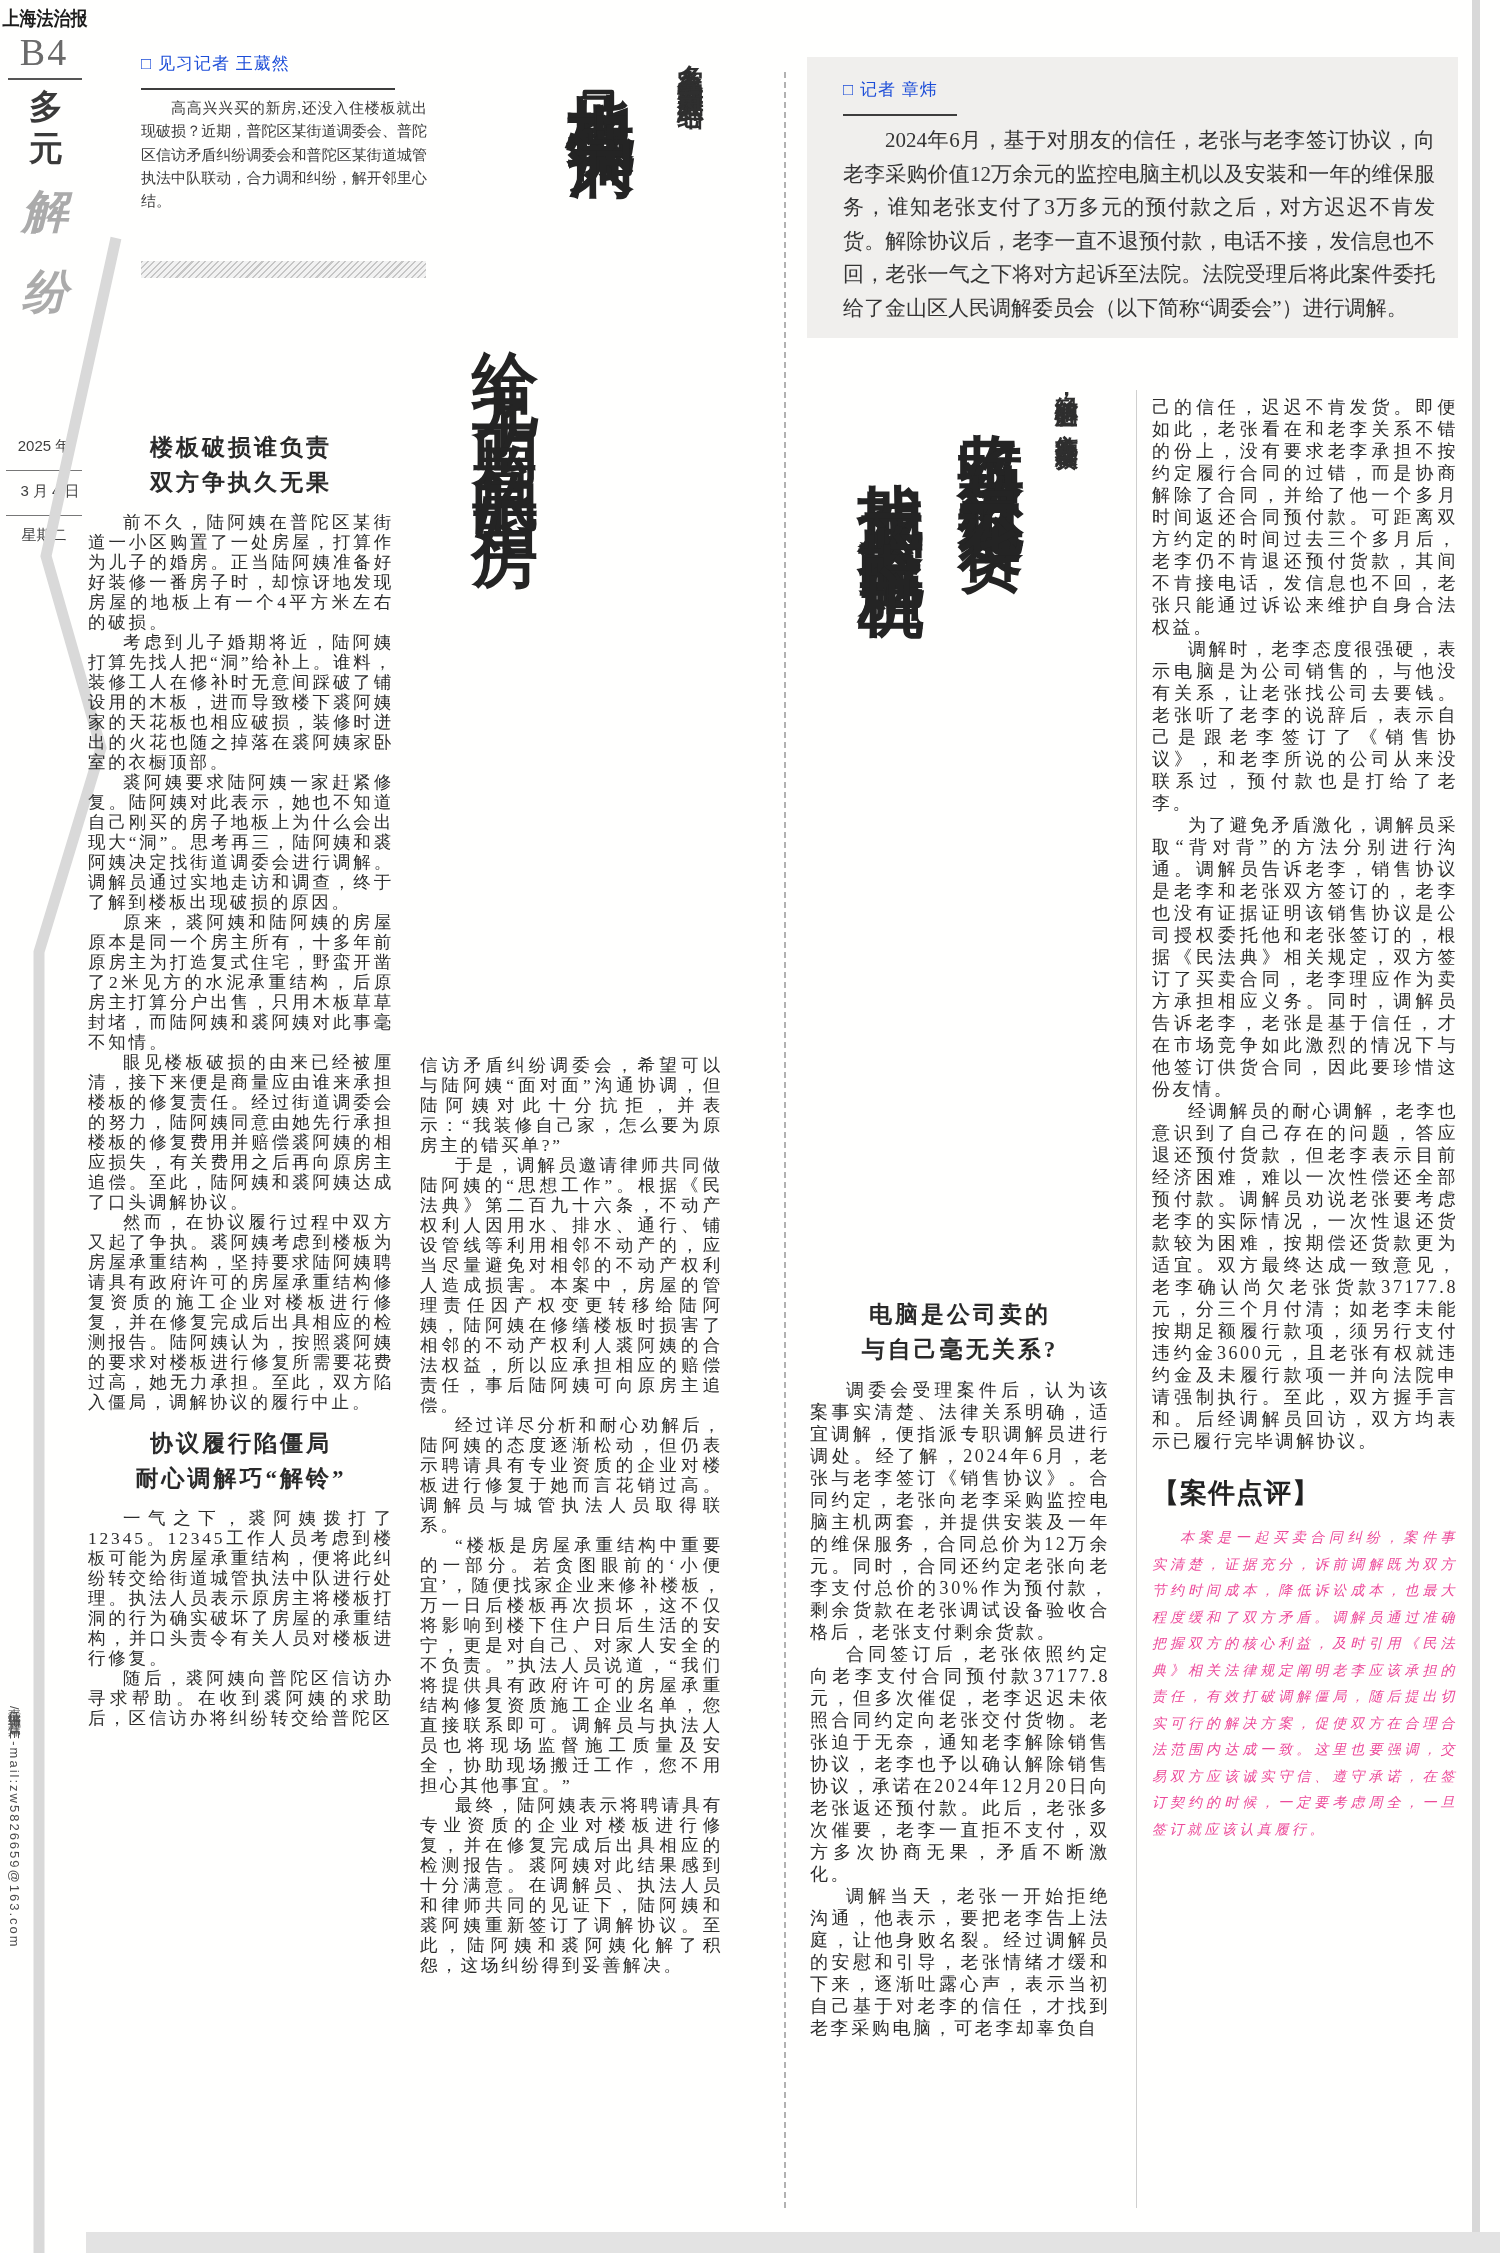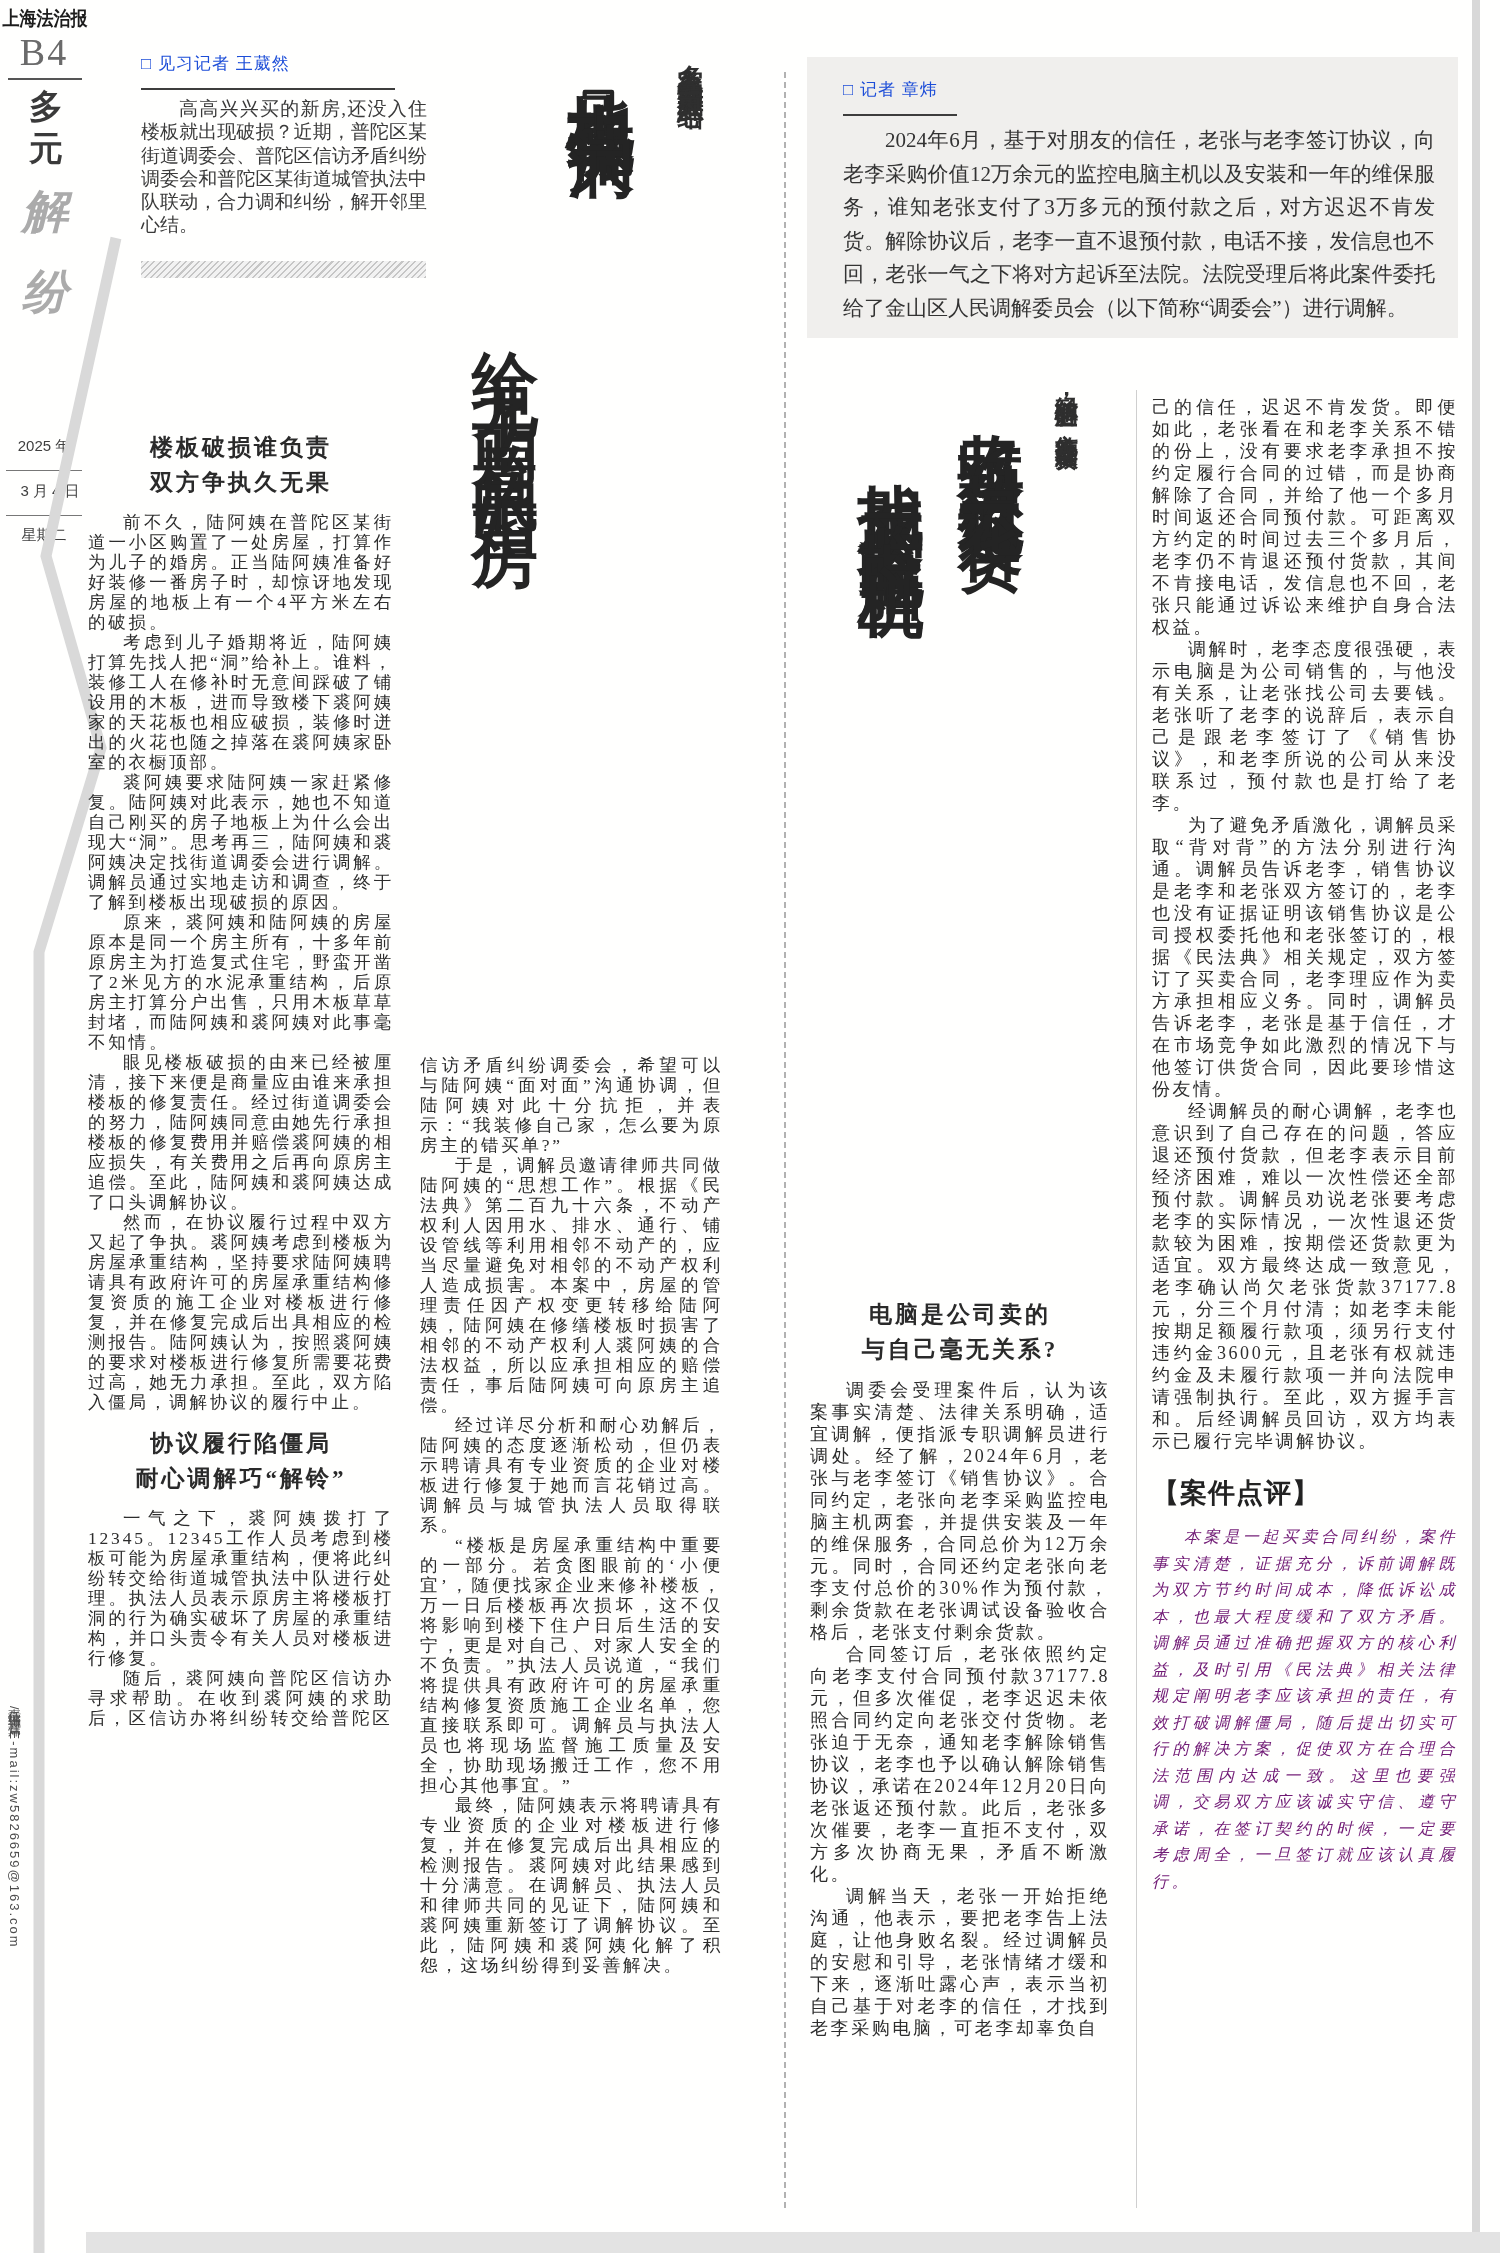--- a/index.html
+++ b/index.html
@@ -28,22 +28,22 @@
   .vkick{writing-mode:vertical-rl;text-orientation:mixed;font-weight:600;color:#2f2f2f;
          font-family:"Liberation Sans",sans-serif;}
   .col{font-size:17.5px;line-height:20px;letter-spacing:2.8px;text-align:justify;color:#2d2d2d;overflow:hidden;}
   .col-r{font-size:18px;line-height:22px;letter-spacing:2.6px;}
   .para{margin:0;text-indent:2em;}
   .para.cont{text-indent:0;}
   .subhead{font-weight:900;text-align:center;font-size:23px;line-height:35px;color:#2a2a2a;
            letter-spacing:3px;margin:14px 0 12px;}
   .col .subhead:first-child{margin-top:2px;}
   .review-head{font-weight:900;font-size:27px;letter-spacing:1px;color:#222;margin:30px 0 20px;text-indent:0;}
-  .para.review{font-style:italic;font-family:"DejaVu Serif",serif;font-size:16px;line-height:26.5px;
-               letter-spacing:3.5px;color:#701a75;}
+  .para.review{font-style:italic;font-family:"DejaVu Serif",serif;font-size:14px;line-height:26.5px;
+               letter-spacing:3.5px;color:#ec4899;}
   
   #article-divider{left:784px;top:72px;height:2136px;width:0;border-left:2px dashed #b2b2b2;}
   #right-col-rule{left:1136px;top:390px;height:1818px;width:1px;background:#cfcfcf;}
   #right-edge{left:1472px;top:0;height:2253px;width:8px;background:#d8d8d8;}
   #footer-bar{left:86px;top:2232px;width:1414px;height:21px;background:#e3e3e3;}
   #gray-box{left:807px;top:57px;width:651px;height:281px;background:#f0efed;}
 </style>
 </head>
 <body>
 
@@ -62,21 +62,21 @@
     <div class="abs date-line" style="top:526px;">星期二</div>
     <svg class="abs" style="left:0;top:0;" width="160" height="2253">
       <polyline points="116,238 46,556 101,748 39,952 39,2253" fill="none" stroke="#d9d9d9" stroke-width="11"></polyline>
     </svg>
     <div class="abs" id="colophon">责任编辑/章炜　E-mail:zw5826659@163.com</div>
   </div>
 
   <div>
     <div class="abs byline" style="left:141px;top:52px;">□ 见习记者 王葳然</div>
     <div class="abs byline-rule" style="left:141px;top:88px;width:254px;"></div>
-    <div class="abs intro" style="left:141px;top:97px;width:286px;font-size:19px;line-height:23.3px;">高高兴兴买的新房,还没入住楼板就出现破损？近期，普陀区某街道调委会、普陀区信访矛盾纠纷调委会和普陀区某街道城管执法中队联动，合力调和纠纷，解开邻里心结。</div>
+    <div class="abs intro" style="left:141px;top:97px;width:286px;font-size:15px;line-height:23.3px;">高高兴兴买的新房,还没入住楼板就出现破损？近期，普陀区某街道调委会、普陀区信访矛盾纠纷调委会和普陀区某街道城管执法中队联动，合力调和纠纷，解开邻里心结。</div>
     <div class="abs hatch" style="left:141px;top:261px;width:285px;height:17px;"></div>
 
     <div class="abs vkick" style="left:674px;top:44px;height:420px;font-size:26px;letter-spacing:3px;">多家单位合力调和解开邻里心结</div>
     <div class="abs vhead" style="left:556px;top:40px;height:730px;font-size:66px;letter-spacing:6px;">地板上惊现『大洞』</div>
     <div class="abs vhead" style="left:460px;top:298px;height:740px;font-size:66px;letter-spacing:24px;">给儿子购置的婚房</div>
 
     <div class="abs col" style="left:88px;top:428px;width:306px;height:1782px;">
         <div class="subhead">
           <div>楼板破损谁负责</div>
           <div>双方争执久无果</div>

